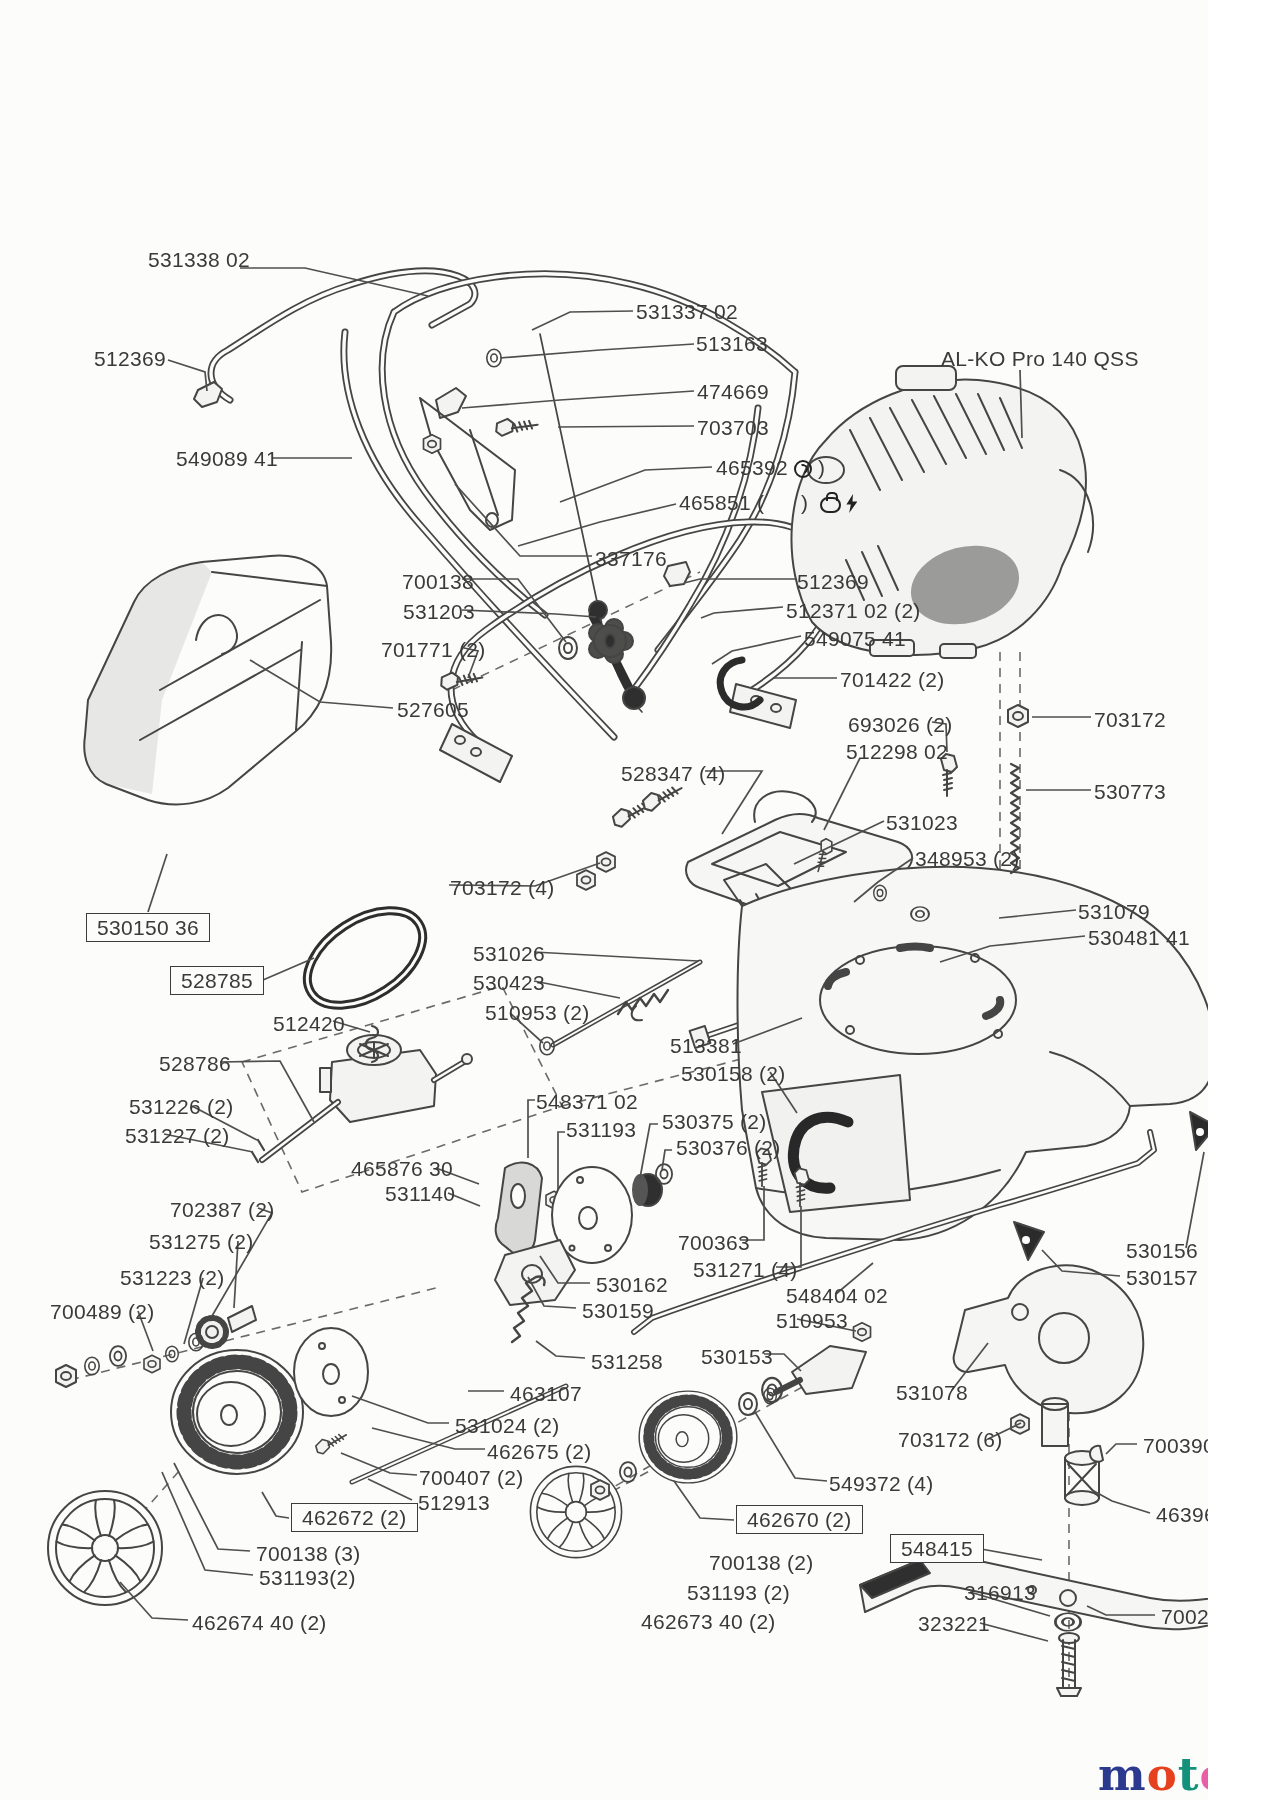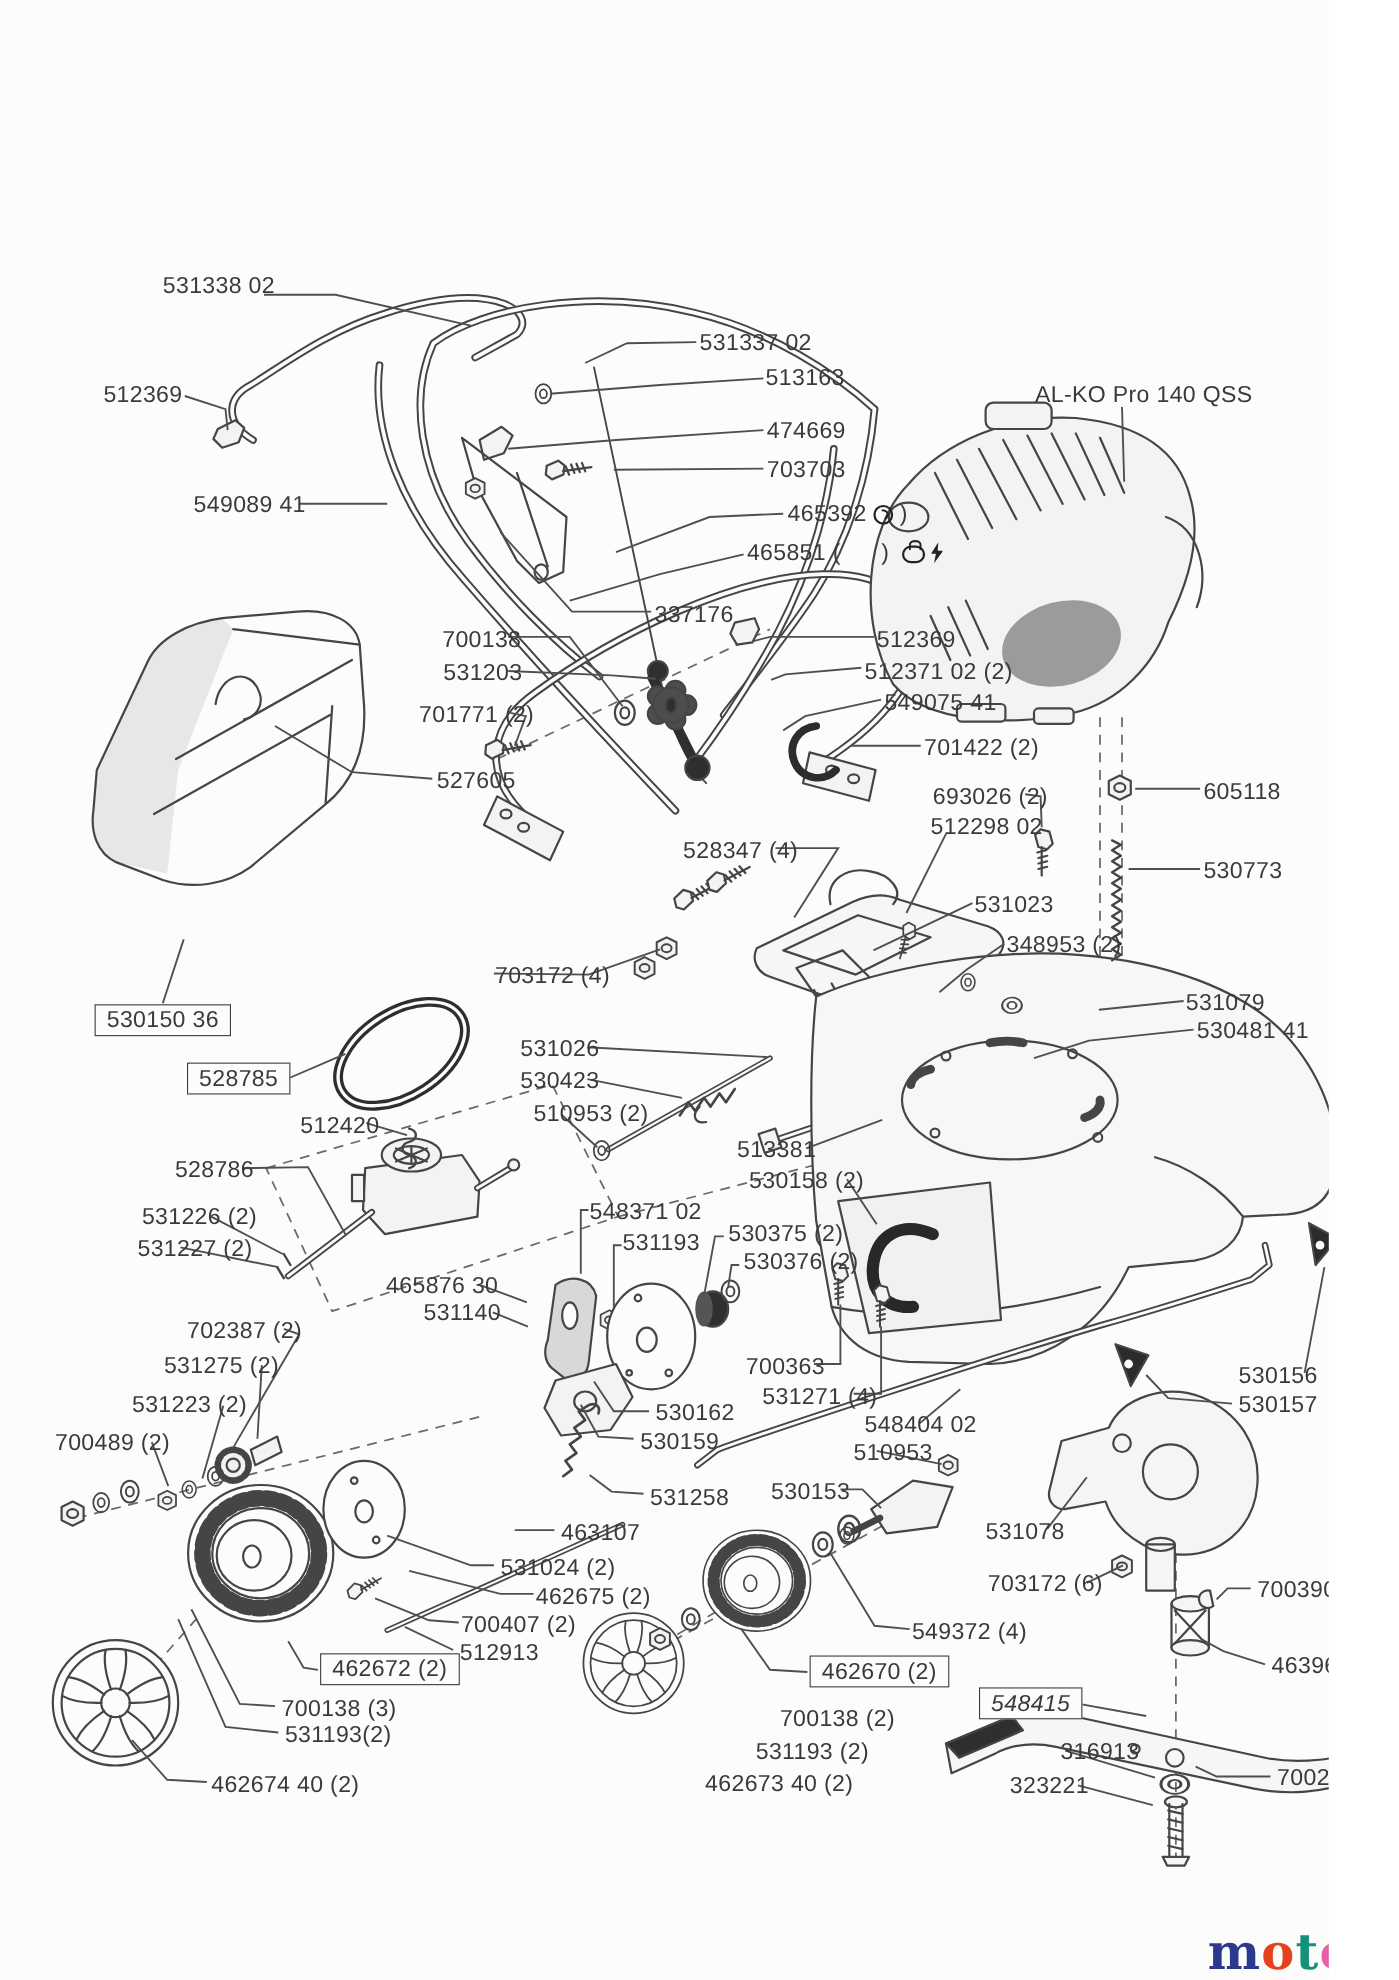--- a/index.html
+++ b/index.html
@@ -425,21 +425,21 @@
       <div class="label" style="left: 402px; top: 570px;"><span>700138</span></div>
       <div class="label" style="left: 403px; top: 600px;"><span>531203</span></div>
       <div class="label" style="left: 381px; top: 638px;"><span>701771 (2)</span></div>
       <div class="label" style="left: 397px; top: 698px;"><span>527605</span></div>
       <div class="label" style="left: 797px; top: 570px;"><span>512369</span></div>
       <div class="label" style="left: 786px; top: 599px;"><span>512371 02 (2)</span></div>
       <div class="label" style="left: 804px; top: 627px;"><span>549075 41</span></div>
       <div class="label" style="left: 840px; top: 668px;"><span>701422 (2)</span></div>
       <div class="label" style="left: 848px; top: 713px;"><span>693026 (2)</span></div>
       <div class="label" style="left: 846px; top: 740px;"><span>512298 02</span></div>
-      <div class="label" style="left: 1094px; top: 708px;"><span>605118</span></div>
+      <div class="label" style="left: 1094px; top: 708px;"><span>703172</span></div>
       <div class="label" style="left: 1094px; top: 780px;"><span>530773</span></div>
       <div class="label" style="left: 886px; top: 811px;"><span>531023</span></div>
       <div class="label" style="left: 915px; top: 847px;"><span>348953 (2)</span></div>
       <div class="label" style="left: 621px; top: 762px;"><span>528347 (4)</span></div>
       <div class="label" style="left: 450px; top: 876px;"><span>703172 (4)</span></div>
       <div class="label" style="left: 1078px; top: 900px;"><span>531079</span></div>
       <div class="label" style="left: 1088px; top: 926px;"><span>530481 41</span></div>
       <div class="label boxed" style="left: 86px; top: 913px;"><span>530150 36</span></div>
       <div class="label boxed" style="left: 170px; top: 966px;"><span>528785</span></div>
       <div class="label" style="left: 473px; top: 942px;"><span>531026</span></div>
@@ -477,21 +477,21 @@
       <div class="label" style="left: 259px; top: 1566px;"><span>531193(2)</span></div>
       <div class="label" style="left: 192px; top: 1611px;"><span>462674 40 (2)</span></div>
       <div class="label" style="left: 596px; top: 1273px;"><span>530162</span></div>
       <div class="label" style="left: 582px; top: 1299px;"><span>530159</span></div>
       <div class="label" style="left: 1126px; top: 1239px;"><span>530156</span></div>
       <div class="label" style="left: 1126px; top: 1266px;"><span>530157</span></div>
       <div class="label" style="left: 896px; top: 1381px;"><span>531078</span></div>
       <div class="label" style="left: 898px; top: 1428px;"><span>703172 (6)</span></div>
       <div class="label" style="left: 829px; top: 1472px;"><span>549372 (4)</span></div>
       <div class="label boxed" style="left: 736px; top: 1505px;"><span>462670 (2)</span></div>
-      <div class="label boxed" style="left: 890px; top: 1534px; font-style: italic;"><span>548415</span></div>
+      <div class="label boxed" style="left: 890px; top: 1534px;"><span>548415</span></div>
       <div class="label" style="left: 964px; top: 1581px; text-align: center;"><span>316913</span></div>
       <div class="label" style="left: 918px; top: 1612px;"><span>323221</span></div>
       <div class="label" style="left: 709px; top: 1551px;"><span>700138 (2)</span></div>
       <div class="label" style="left: 687px; top: 1581px;"><span>531193 (2)</span></div>
       <div class="label" style="left: 641px; top: 1610px;"><span>462673 40 (2)</span></div>
       <div class="label" style="left: 1161px; top: 1605px;"><span>700202</span></div>
       <div class="label" style="left: 1143px; top: 1434px;"><span>700390</span></div>
       <div class="label" style="left: 1156px; top: 1503px;"><span>463962</span></div>
     </div>
 

